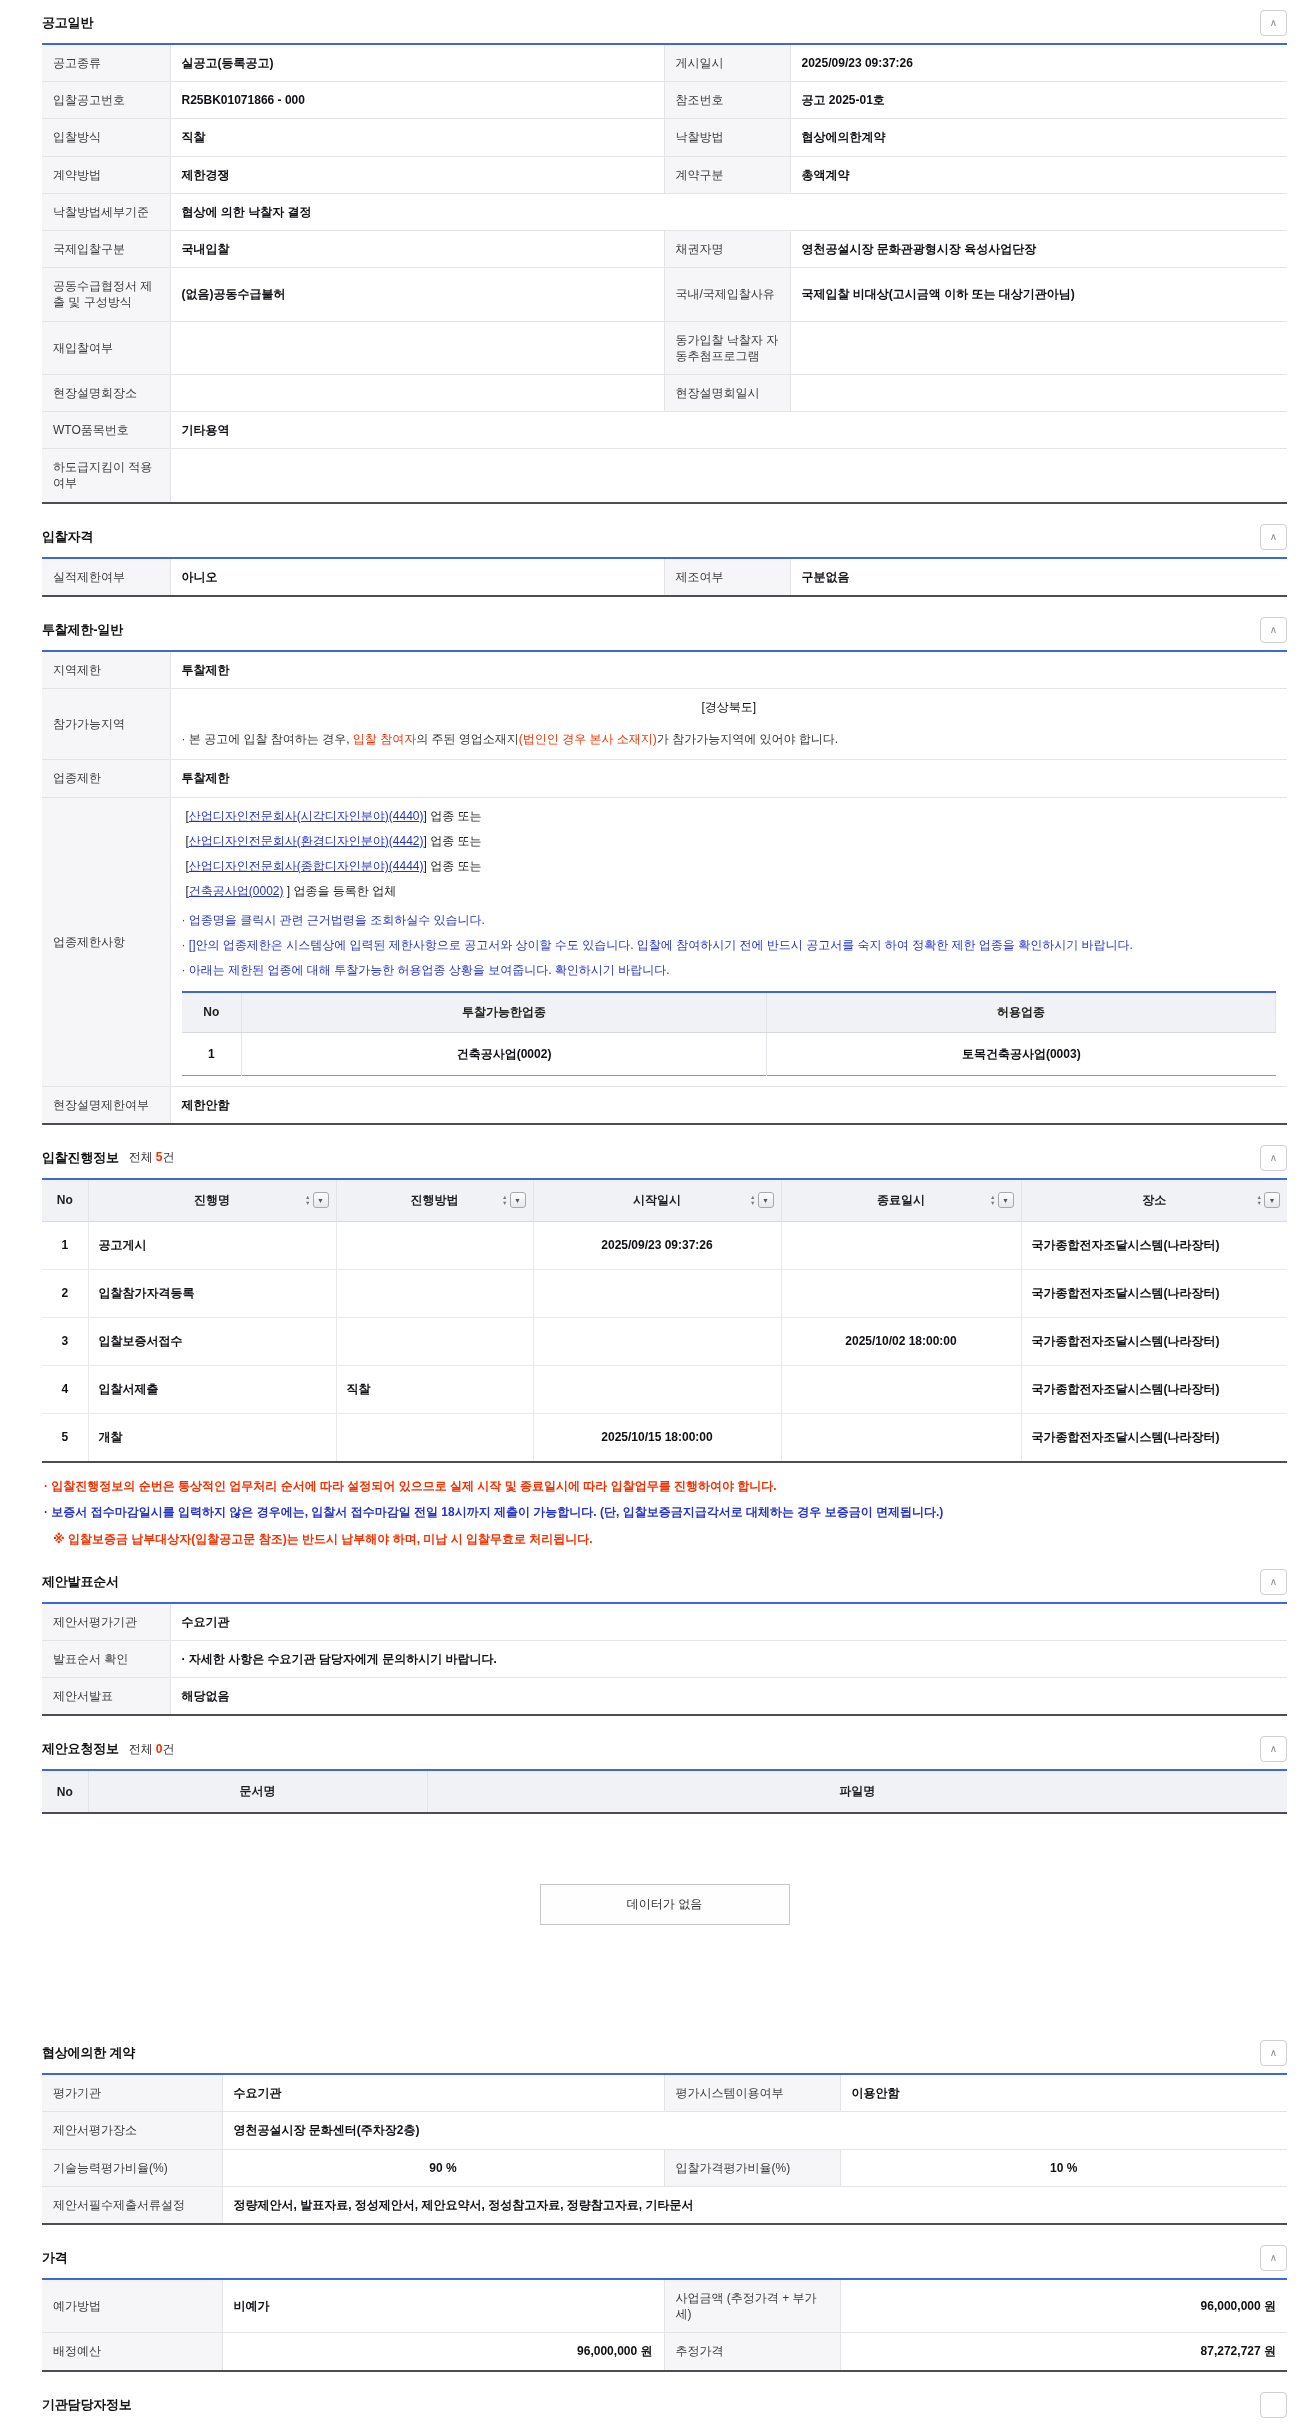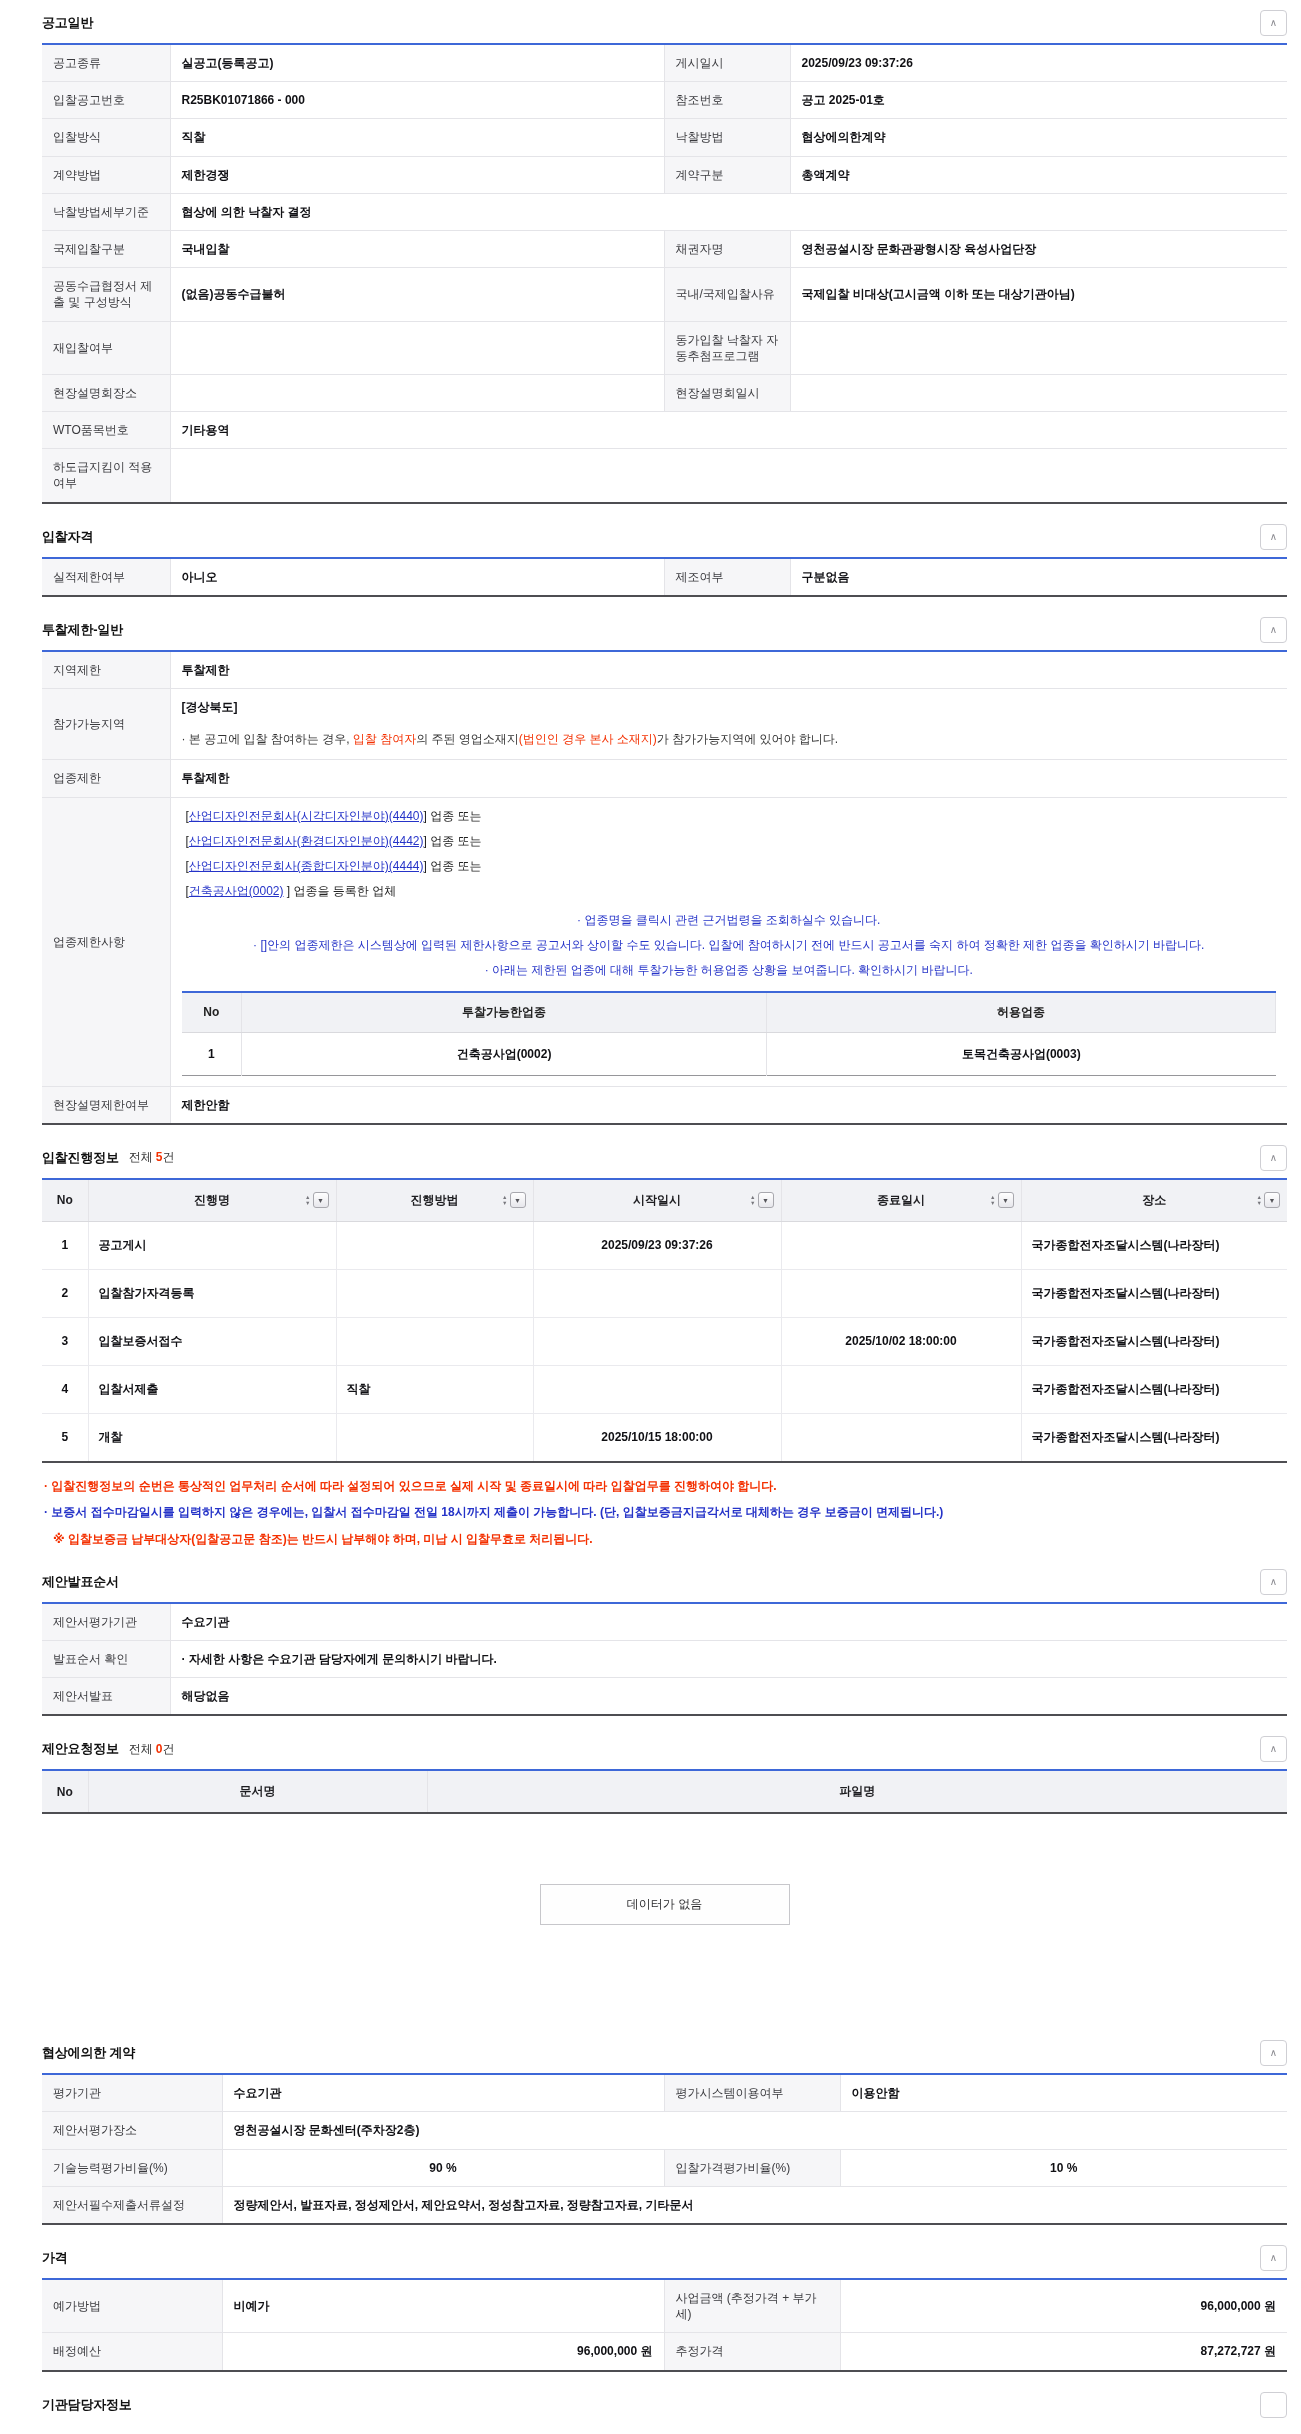--- a/index.html
+++ b/index.html
@@ -45,26 +45,26 @@
   .info-table col.c3 { width:126px; }
   .info-table.wide col.c1 { width:180px; } .info-table.wide col.c2 { width:442px; }
   .info-table.wide col.c3 { width:176px; }
 
   .red { color:#f43000; }
   .ctr { text-align:center !important; }
   .rgt { text-align:right !important; }
   .lft { text-align:left !important; }
 
   
-  .area-value { margin:0; font-weight:700; }
+  .area-value { margin:0; font-weight:400;text-align:center; }
   .area-note { margin:16px 0 2px; font-weight:400; color:#333; }
   .area-note b.red { font-weight:400; }
   .license-line { margin:0 4px 9px; font-weight:400; color:#222; }
   .license-line .link { color:#2533c8; text-decoration:underline; cursor:pointer; }
-  .blue-notes { margin-top:12px;text-align:center; }
+  .blue-notes { margin-top:12px; }
   .blue-notes p { margin:0 0 7px; color:#2533c8; font-weight:400; line-height:1.5; }
   .inner-table {
     width:100%; border-collapse:collapse; table-layout:fixed; margin-top:12px;
     border-top:2px solid #3e68d8; border-bottom:1px solid #96969a;
   }
   .inner-table th {
     background:#f1f2f5; padding:11px 8px; font-weight:700; color:#222;
     border-bottom:1px solid #d9d9dd; border-left:1px solid #e4e4e8; text-align:center;
   }
   .inner-table td {

